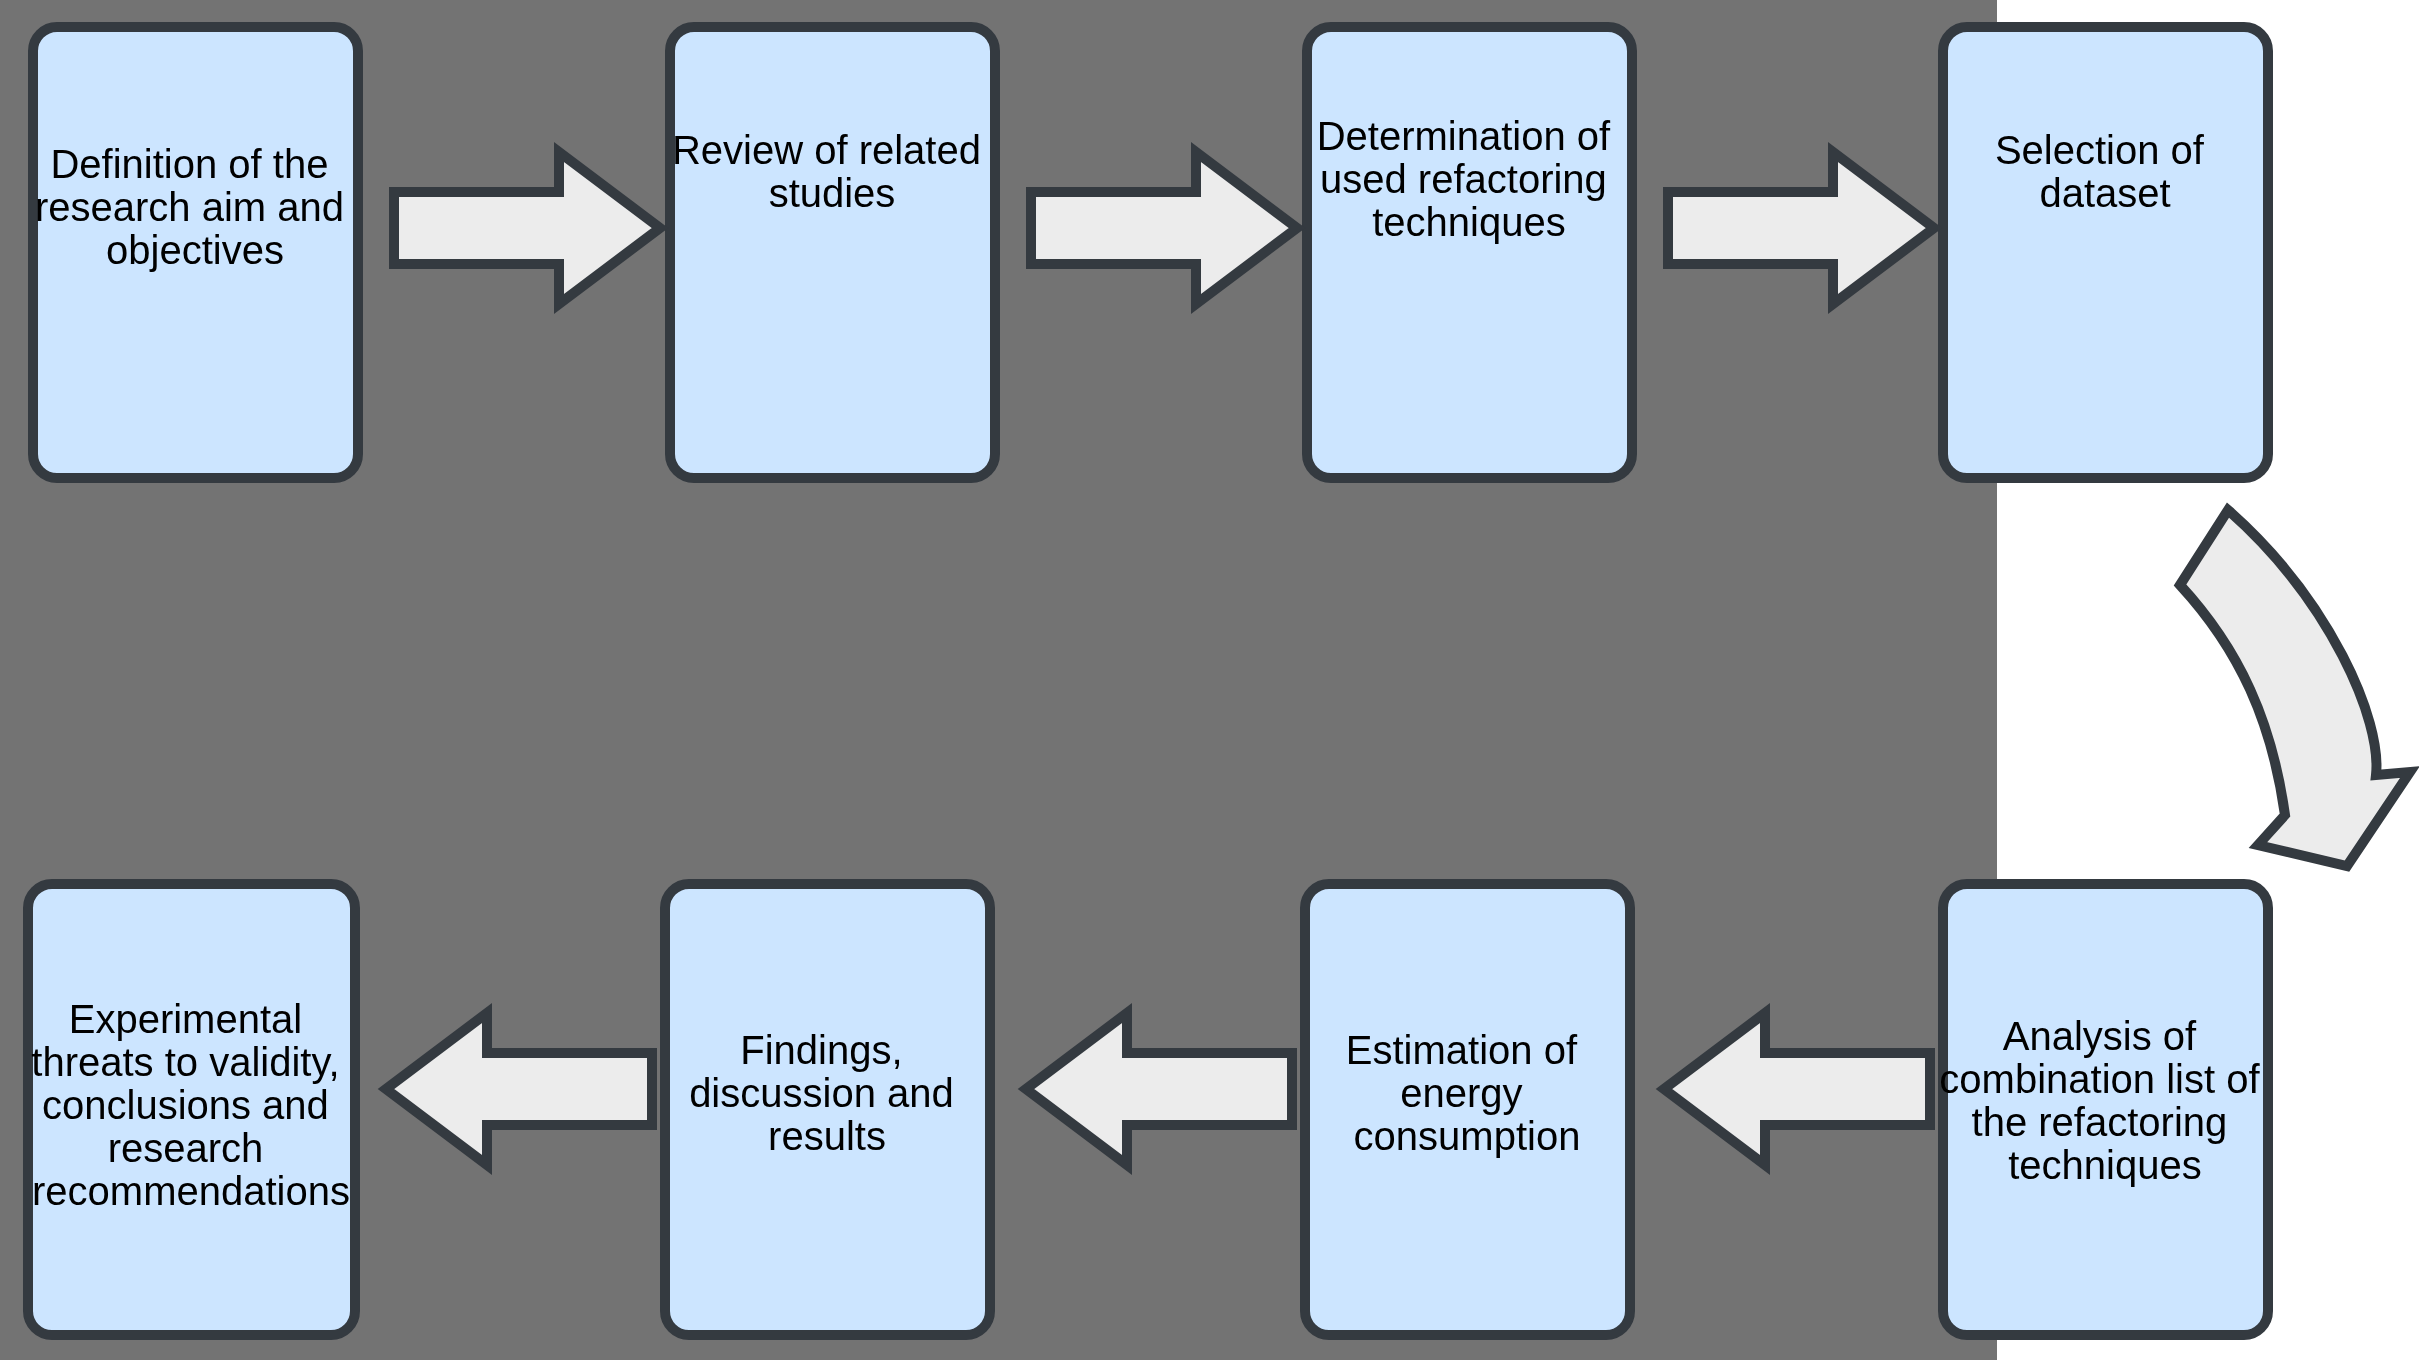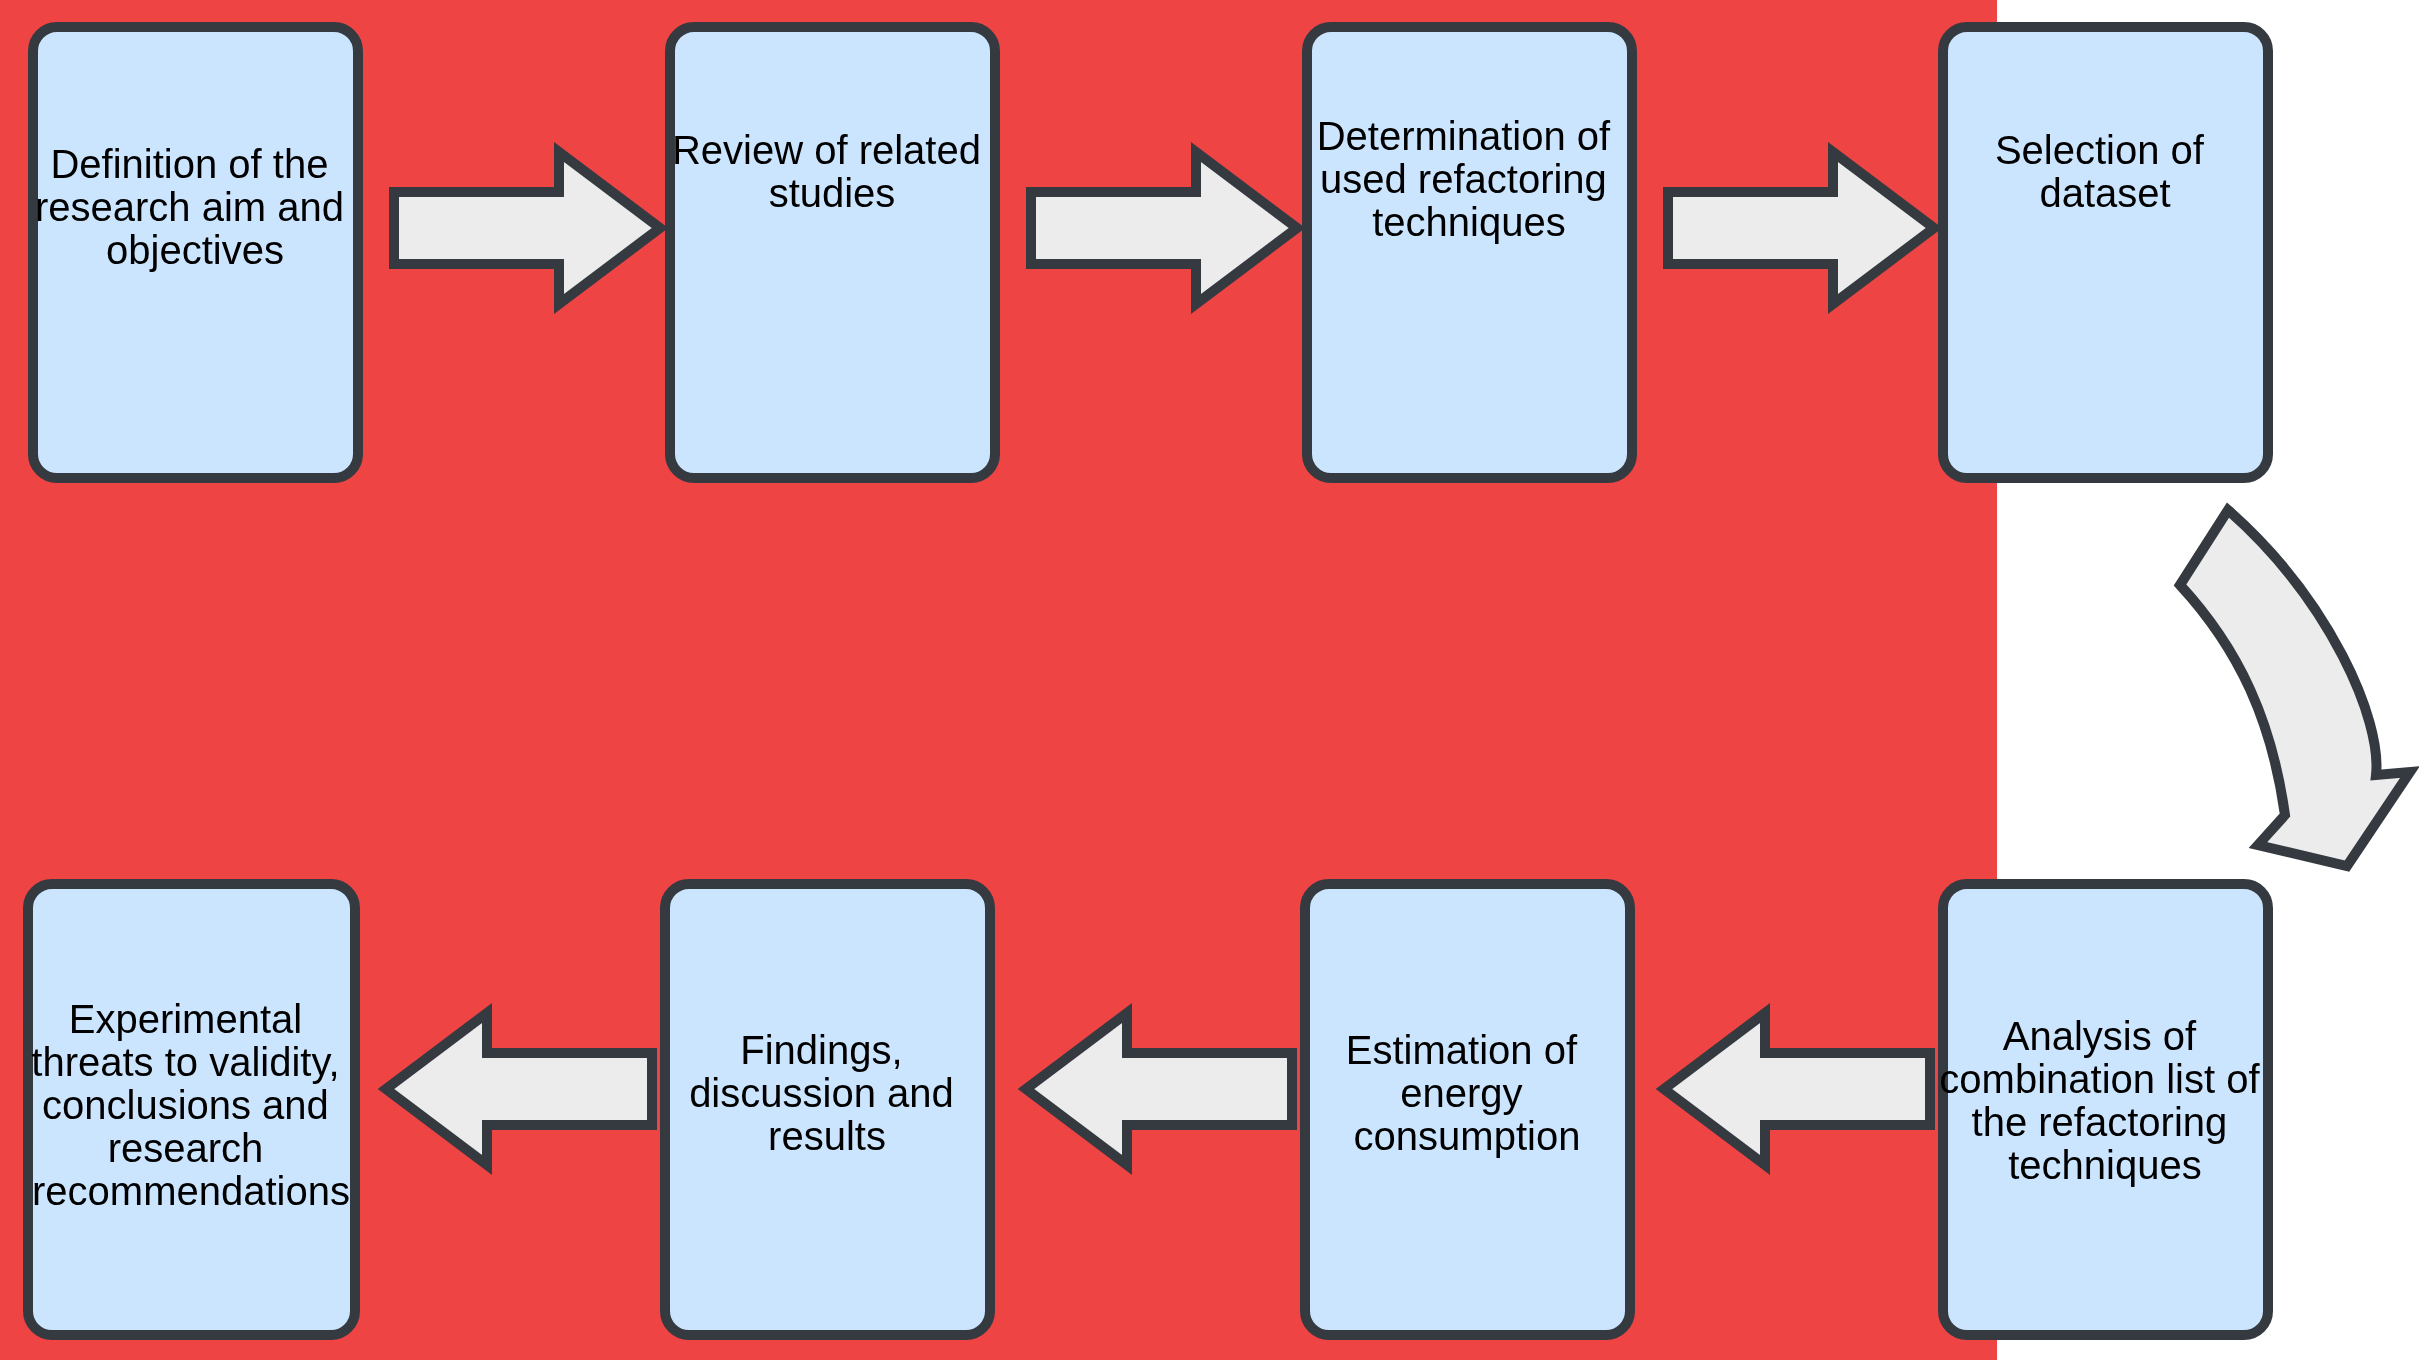--- a/index.html
+++ b/index.html
@@ -11,21 +11,21 @@
   body {
     width: 2419px;
     height: 1360px;
     overflow: hidden;
     font-family: "Liberation Sans", sans-serif;
   }
   #flowchart-canvas {
     position: relative;
     width: 1997px;
     height: 1360px;
-    background: #ef4444;
+    background: #737373;
   }
   svg.diagram {
     display: block;
     width: 2419px;
     height: 1360px;
   }
   .node-rect {
     fill: #cce5ff;
     stroke: #343a40;
     stroke-width: 10;

